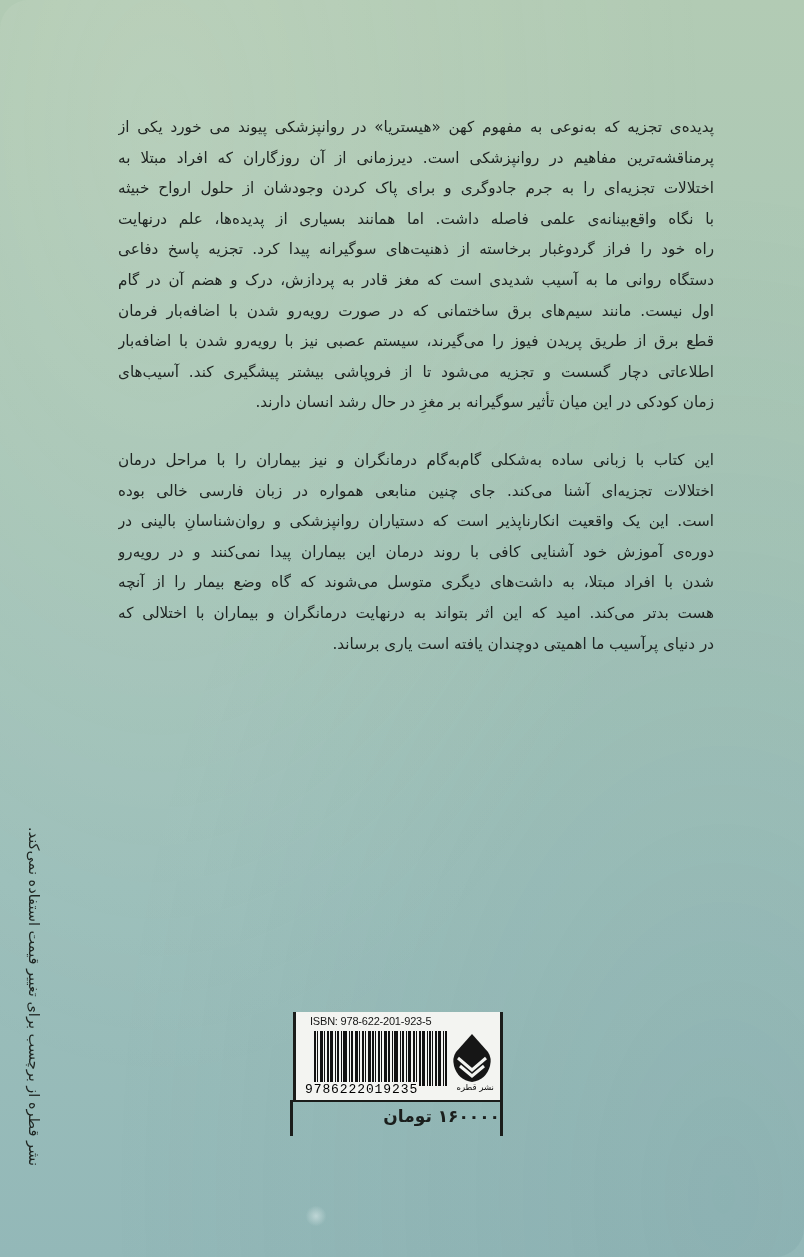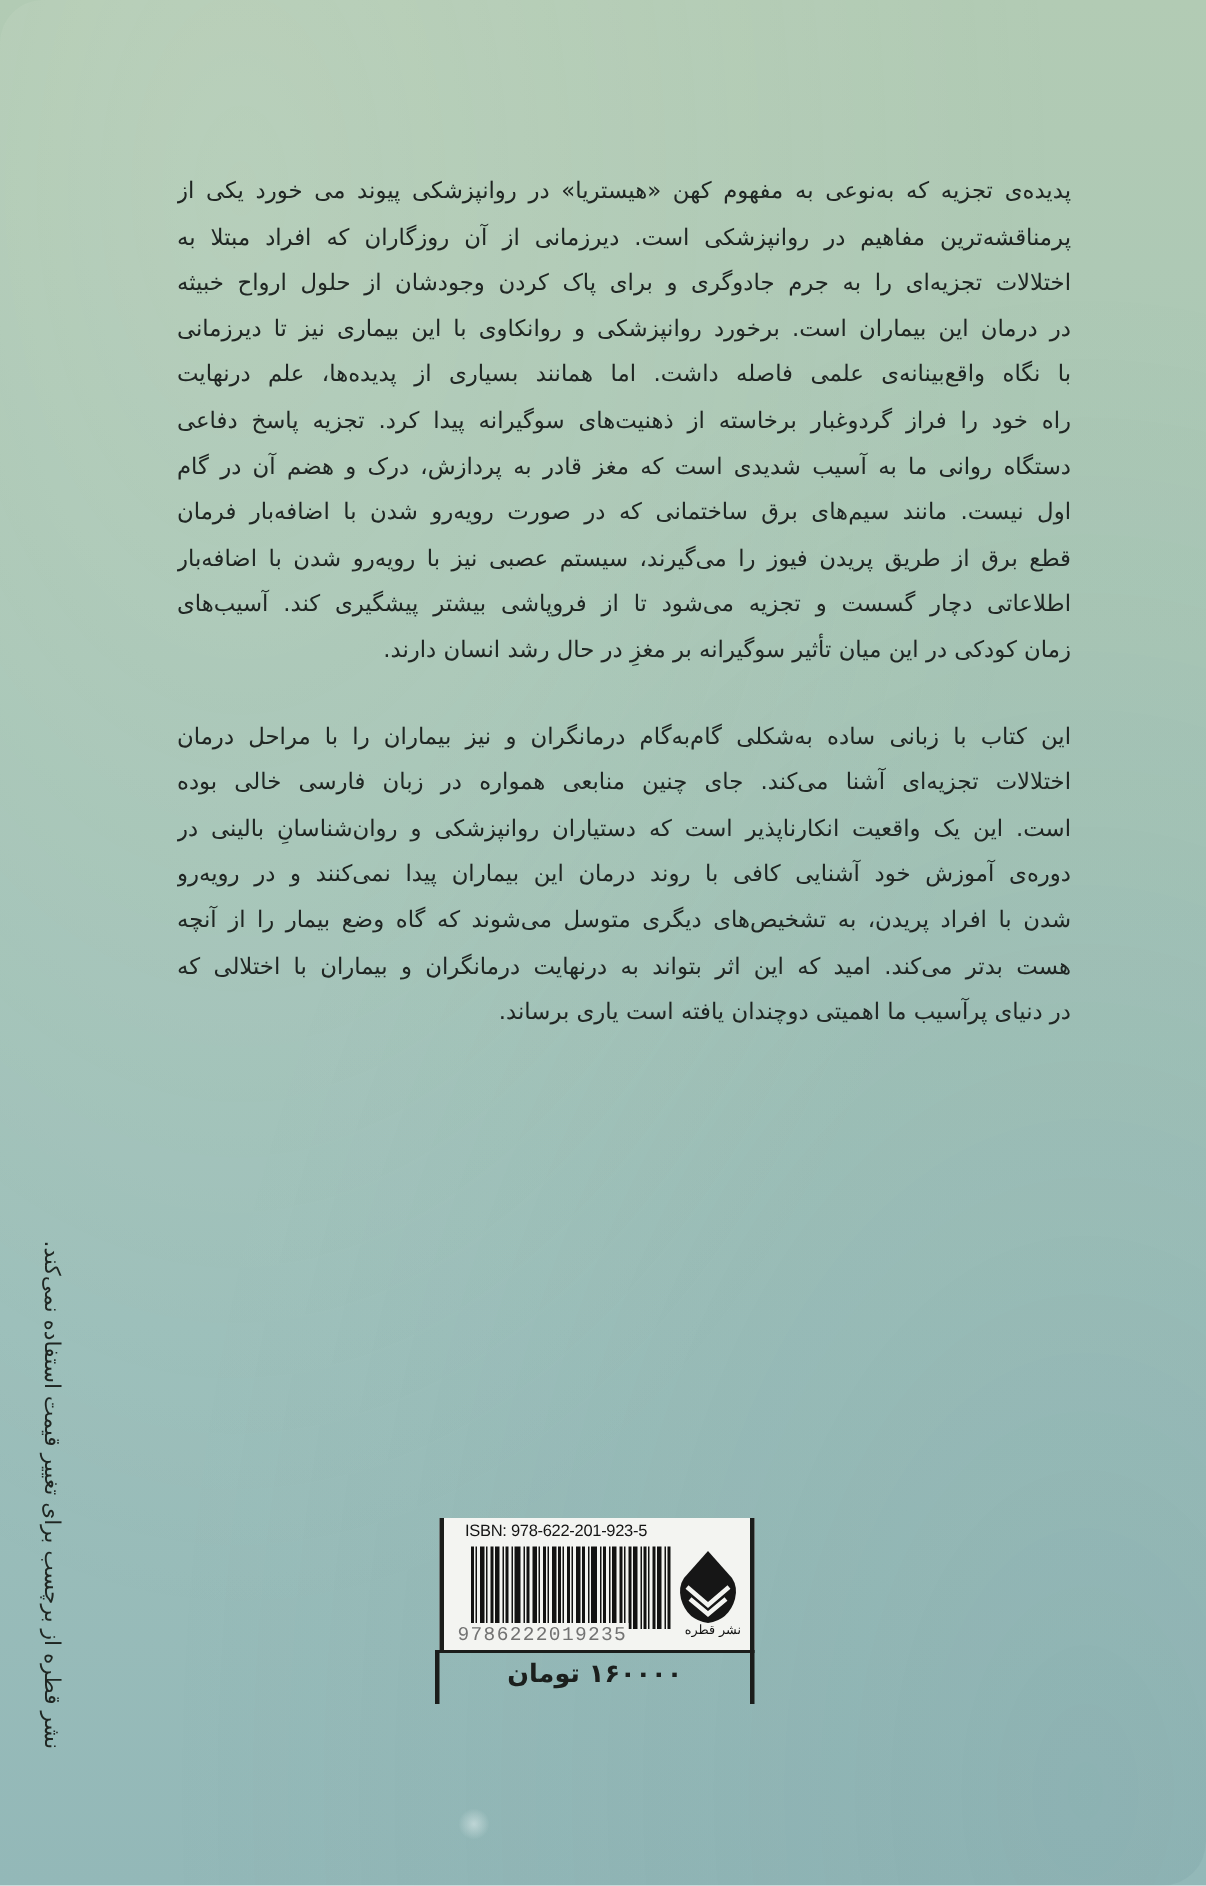--- a/index.html
+++ b/index.html
@@ -104,21 +104,21 @@
       background: #121212;
       margin-right: 1.5px;
     }
     .ean-digits {
       position: absolute;
       left: 8px;
       top: 70px;
       font-family: "Liberation Mono", monospace;
       font-size: 13px;
       letter-spacing: 0.9px;
-      color: #737373;
+      color: #000000;
       background: #f3f4f1;
       padding: 0 1px;
     }
     .logo {
       position: absolute;
       right: 6px;
       top: 20px;
       width: 44px;
       height: 62px;
     }
@@ -140,21 +140,20 @@
       border-left: 3px solid #1b1d1b;
       border-right: 3px solid #1b1d1b;
       border-top: 2px solid #1b1d1b;
       box-sizing: border-box;
     }
     .price {
       position: absolute;
       left: 0;
       right: 0;
       top: 4px;
-      text-align: center;
       direction: rtl;
       font-size: 17px;
       font-weight: bold;
       color: #1b1f1d;
       font-family: "DejaVu Sans", sans-serif;
     }
     .scuff {
       position: absolute;
       left: 306px;
       top: 1205px;
@@ -166,35 +165,34 @@
 </head>
 <body>
 
 <div class="cover">
 
   <div class="blurb">
     <p>
       <span class="line">پدیده‌ی تجزیه که به‌نوعی به مفهوم کهن «هیستریا» در روانپزشکی پیوند می خورد یکی از</span>
       <span class="line">پرمناقشه‌ترین مفاهیم در روانپزشکی است. دیرزمانی از آن روزگاران که افراد مبتلا به</span>
       <span class="line">اختلالات تجزیه‌ای را به جرم جادوگری و برای پاک کردن وجودشان از حلول ارواح خبیثه</span>
-      <span class="line">در درمان این بیماران است. برخورد روانپزشکی و روانکاوی با این بیماری نیز تا دیرزمانی</span>
       <span class="line">با نگاه واقع‌بینانه‌ی علمی فاصله داشت. اما همانند بسیاری از پدیده‌ها، علم درنهایت</span>
       <span class="line">راه خود را فراز گردوغبار برخاسته از ذهنیت‌های سوگیرانه پیدا کرد. تجزیه پاسخ دفاعی</span>
       <span class="line">دستگاه روانی ما به آسیب شدیدی است که مغز قادر به پردازش، درک و هضم آن در گام</span>
       <span class="line">اول نیست. مانند سیم‌های برق ساختمانی که در صورت رویه‌رو شدن با اضافه‌بار فرمان</span>
       <span class="line">قطع برق از طریق پریدن فیوز را می‌گیرند، سیستم عصبی نیز با رویه‌رو شدن با اضافه‌بار</span>
       <span class="line">اطلاعاتی دچار گسست و تجزیه می‌شود تا از فروپاشی بیشتر پیشگیری کند. آسیب‌های</span>
       <span class="line last">زمان کودکی در این میان تأثیر سوگیرانه بر مغزِ در حال رشد انسان دارند.</span>
     </p>
     <p class="para2">
       <span class="line">این کتاب با زبانی ساده به‌شکلی گام‌به‌گام درمانگران و نیز بیماران را با مراحل درمان</span>
       <span class="line">اختلالات تجزیه‌ای آشنا می‌کند. جای چنین منابعی همواره در زبان فارسی خالی بوده</span>
       <span class="line">است. این یک واقعیت انکارناپذیر است که دستیاران روانپزشکی و روان‌شناسانِ بالینی در</span>
       <span class="line">دوره‌ی آموزش خود آشنایی کافی با روند درمان این بیماران پیدا نمی‌کنند و در رویه‌رو</span>
-      <span class="line">شدن با افراد پریدن، به تشخیص‌های دیگری متوسل می‌شوند که گاه وضع بیمار را از آنچه</span>
+      <span class="line">شدن با افراد مبتلا، به داشت‌های دیگری متوسل می‌شوند که گاه وضع بیمار را از آنچه</span>
       <span class="line">هست بدتر می‌کند. امید که این اثر بتواند به درنهایت درمانگران و بیماران با اختلالی که</span>
       <span class="line last">در دنیای پرآسیب ما اهمیتی دوچندان یافته است یاری برساند.</span>
     </p>
   </div>
 
   <div class="side-note">نشر قطره از برچسب برای تغییر قیمت استفاده نمی‌کند.</div>
 
   <div class="barcode-box">
     <div class="barcode-white">
       <div class="isbn-label">ISBN: 978-622-201-923-5</div>

